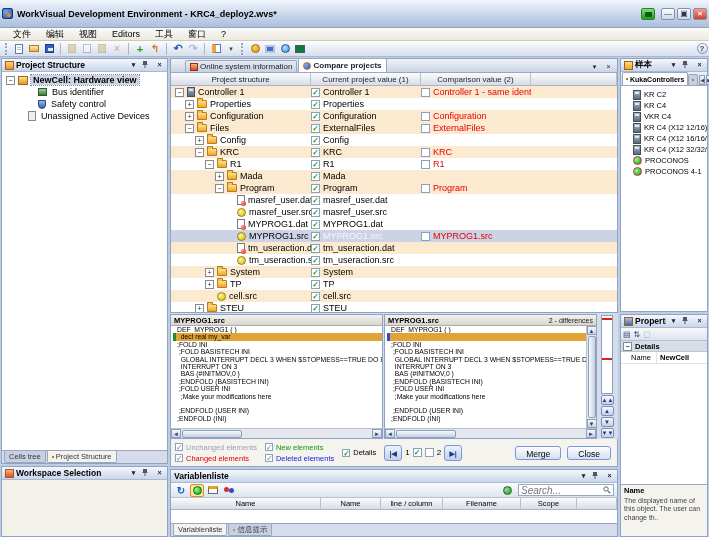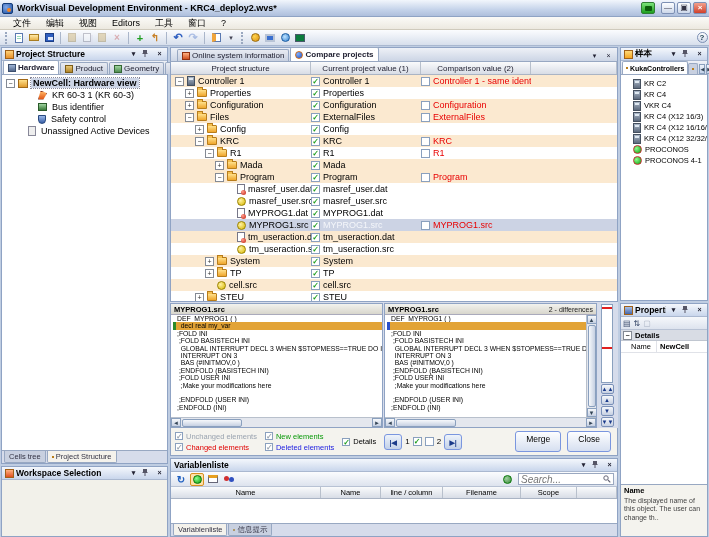--- a/index.html
+++ b/index.html
@@ -1,21 +1,21 @@
 <!DOCTYPE html>
 <html><head>
 <meta charset="utf-8">
 <style>
   * { margin:0; padding:0; box-sizing:border-box; }
   html,body { width:709px; height:537px; overflow:hidden; }
   body { font-family:"Liberation Sans", sans-serif; font-size:9px; color:#000; background:#9db0cc; }
   .app { width:709px; height:537px; display:flex; flex-direction:column; background:#bfcde2; }
 
   
-  .titlebar { height:17px; background:linear-gradient(#f2f6fc,#c5d3ea 60%,#aebfdc); display:flex; align-items:center; padding:0 2px; gap:2px; border-bottom:1px solid #8fa3c4; }
+  .titlebar { height:28px; background:linear-gradient(#f2f6fc,#c5d3ea 60%,#aebfdc); display:flex; align-items:center; padding:0 2px; gap:2px; border-bottom:1px solid #8fa3c4; }
   .app-icon { width:11px; height:11px; border-radius:2px; background:radial-gradient(circle at 35% 35%,#7fa7e8,#1c4fa0); border:1px solid #123a78; position:relative; }
   .app-icon::after{content:"";position:absolute;right:1px;bottom:1px;width:4px;height:4px;border-radius:50%;background:#f58220;}
   .title-text { font-weight:bold; font-size:9px; padding-left:2px; flex:1; white-space:nowrap; overflow:hidden; }
   .winbtn { width:14px; height:12px; border:1px solid #7d90b4; border-radius:2px; background:linear-gradient(#fdfeff,#cdd8ea); font-size:8px; line-height:10px; text-align:center; color:#334; }
   .winbtn.close { background:linear-gradient(#f3a08c,#d0402a); color:#fff; font-weight:bold; }
   .robot-btn { width:14px; height:12px; border:1px solid #2e7d32; border-radius:2px; background:linear-gradient(#7be37b,#1e9e1e); margin-right:4px; position:relative;}
   .robot-btn::after{content:"";position:absolute;left:3px;top:3px;width:7px;height:5px;background:#0c5c0c;border-radius:1px;}
 
   .menubar { height:13px; background:linear-gradient(#fbfaf7,#ece9e0); display:flex; align-items:center; gap:1px; padding-left:6px; border-bottom:1px solid #cfcabc; }
   .menu-item { padding:0 7px; font-size:9px; }
@@ -100,21 +100,21 @@
   .ws-body { flex:1; background:linear-gradient(#fbfbf8,#e3e2da); }
   .ws-item { height:20px; display:flex; align-items:center; position:relative; border-bottom:1px solid #b8c0ce; font-size:8.5px; }
   .ws-item .ws-label { flex:1; text-align:center; }
   .ws-item.normal { background:linear-gradient(#e8ecf4,#b9c2d4); }
   .ws-item.active { background:linear-gradient(#ffd9a0,#f8a540); }
   .ws-ico { width:14px; height:14px; margin-left:3px; flex:none;}
   .ws-ico.prog { background:linear-gradient(#e8b060,#b87020); border:1px solid #8a5010; }
   .ws-ico.online { background:linear-gradient(#ffd080,#e89020); border:1px solid #a06010; }
 
   
-  .doc-tabrow { height:14px; background:linear-gradient(#eef1f7,#ccd5e5); border:1px solid #8fa3c4; border-bottom:none; display:flex; align-items:flex-end; padding-left:6px; gap:1px;}
+  .doc-tabrow { height:14px; background:linear-gradient(#eef1f7,#ccd5e5); border:1px solid #8fa3c4; border-bottom:none; display:flex; align-items:flex-end; padding-left:14px; gap:1px;}
   .doc-tab-btns { margin-left:auto; display:flex; align-items:center; gap:3px; padding:0 3px; }
   .cmp-wrap { flex:none; height:241px; border:1px solid #8fa3c4; border-top:1px solid #98a8c2; background:#fff; display:flex; flex-direction:column; overflow:hidden;}
   .cmp-header { height:13px; display:flex; background:linear-gradient(#fafbfc,#d8dde6); border-bottom:1px solid #aab4c4; }
   .cmp-header .hc { border-right:1px solid #b8c0cc; display:flex; align-items:center; justify-content:center; font-size:8px; color:#223; overflow:hidden; white-space:nowrap;}
   .cmp-rows { flex:1; overflow:hidden; }
   .crow { height:12px; display:flex; align-items:flex-end; }
   .crow.peach { background:#fbe9d0; }
   .crow.selected { background:#ccd3e4; }
   .ccell { display:flex; align-items:center; gap:3px; overflow:hidden; white-space:nowrap; height:12px; }
   .ccell.c1 { flex:none; }
@@ -147,21 +147,21 @@
 
   
   .filter-row { flex:none; height:28px; background:#f4f3ee; border:1px solid #8fa3c4; border-top:none; display:flex; align-items:center; padding:0 4px; gap:8px; }
   .fcol { display:flex; flex-direction:column; gap:2px; }
   .fitem { display:flex; align-items:center; gap:3px; font-size:7.5px; }
   .fitem .cb { width:8px; height:8px; }
   .cb.gray { color:#9aa4b0; }
   .lab-gray{color:#9aa4b0;} .lab-red{color:#e00000;} .lab-green{color:#0a9a0a;} .lab-blue{color:#2020e0;}
   .nav-group { display:flex; align-items:center; gap:3px; }
   .nav-sq { width:18px; height:16px; background:linear-gradient(#eef3fa,#c2d0e8); border:1px solid #7a96df; border-radius:3px; text-align:center; line-height:15px; font-size:7px; color:#1a3a8a; font-weight:bold;}
-  .btn { height:21px; padding:0 10px; background:linear-gradient(#fdfeff,#d6dff0); border:1px solid #7a96df; border-radius:3px; font-size:8.5px; line-height:15px; }
+  .btn { height:14px; padding:0 10px; background:linear-gradient(#fdfeff,#d6dff0); border:1px solid #7a96df; border-radius:3px; font-size:8.5px; line-height:15px; }
   .action-btns { margin-left:auto; display:flex; gap:6px; padding-right:2px;}
 
   
   .varlist { flex:1; margin-top:2px; }
   .vtoolbar { height:15px; background:linear-gradient(#fbfcfe,#dde3ee); border-bottom:1px solid #b8c2d4; display:flex; align-items:center; gap:2px; padding:0 3px;}
   .vtb { width:14px; height:13px; display:flex; align-items:center; justify-content:center; border-radius:2px;}
   .vtb.toggled { background:#ffe0a8; border:1px solid #d89020; }
   .g-refresh{color:#2060c0;font-size:10px;font-weight:bold;}
   .g-ball{width:9px;height:9px;border-radius:50%;background:radial-gradient(circle at 35% 35%,#8dff8d,#0a9a0a);border:1px solid #087808;}
   .g-win{width:10px;height:8px;background:#fff;border:1px solid #667;border-top:3px solid #e8a020;}
@@ -293,48 +293,25 @@
           <span class="pt-label">Project Structure</span>
           <span class="pt-btn">▾</span>
           <span class="pt-btn">
               <svg class="pinsvg" width="8" height="9" viewBox="0 0 8 9">
                 <path d="M2 1h4v3l1 1H1l1-1z" fill="#556"></path>
                 <rect x="3.5" y="5" width="1" height="3" fill="#556"></rect>
               </svg>
             </span>
           <span class="pt-btn">×</span>
         </div>
-        <div class="tabrow">
-            <span class="tab active">
-              <span class="tico hw"></span>
-              <span>Hardware</span>
-            </span>
-            <span class="tab">
-              <span class="tico pr"></span>
-              <span>Product</span>
-            </span>
-            <span class="tab">
-              <span class="tico ge"></span>
-              <span>Geometry</span>
-            </span>
-            <span class="tab">
-              <span class="tico fi"></span>
-              <span>Files</span>
-            </span>
-          </div>
         <div class="tree">
             <div class="trow sel" style="padding-left: 4px;">
               <span class="expander">−</span>
               <span class="ticon icon-cell"></span>
               <span class="lbl" style="font-weight: bold;">NewCell: Hardware view</span>
-            </div>
-            <div class="trow" style="padding-left: 24px;">
-              <span class="spacer9"></span>
-              <span class="ticon icon-robot"></span>
-              <span class="lbl">KR 60-3 1 (KR 60-3)</span>
             </div>
             <div class="trow" style="padding-left: 24px;">
               <span class="spacer9"></span>
               <span class="ticon icon-bus"></span>
               <span class="lbl">Bus identifier</span>
             </div>
             <div class="trow" style="padding-left: 24px;">
               <span class="spacer9"></span>
               <span class="ticon icon-safety"></span>
               <span class="lbl">Safety control</span>
@@ -875,21 +852,21 @@
             <div class="cat-row">
               <span class="cticon icon-ctrl"></span>
               <span>KR C4</span>
             </div>
             <div class="cat-row">
               <span class="cticon icon-ctrl"></span>
               <span>VKR C4</span>
             </div>
             <div class="cat-row">
               <span class="cticon icon-ctrl"></span>
-              <span>KR C4 (X12 16/3)</span>
+              <span>KR C4 (X12 12/16)</span>
             </div>
             <div class="cat-row">
               <span class="cticon icon-ctrl"></span>
               <span>KR C4 (X12 16/16/4)</span>
             </div>
             <div class="cat-row">
               <span class="cticon icon-ctrl"></span>
               <span>KR C4 (X12 32/32/4)</span>
             </div>
             <div class="cat-row">

